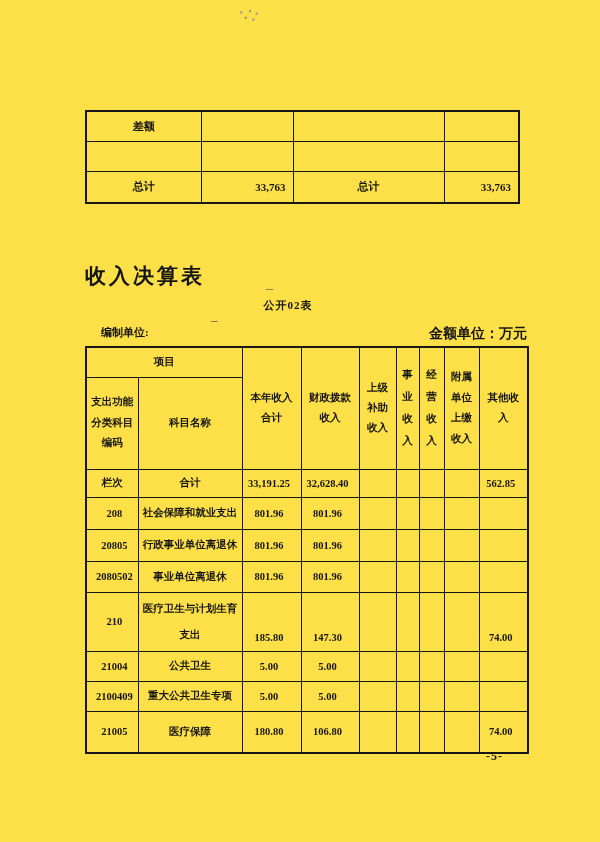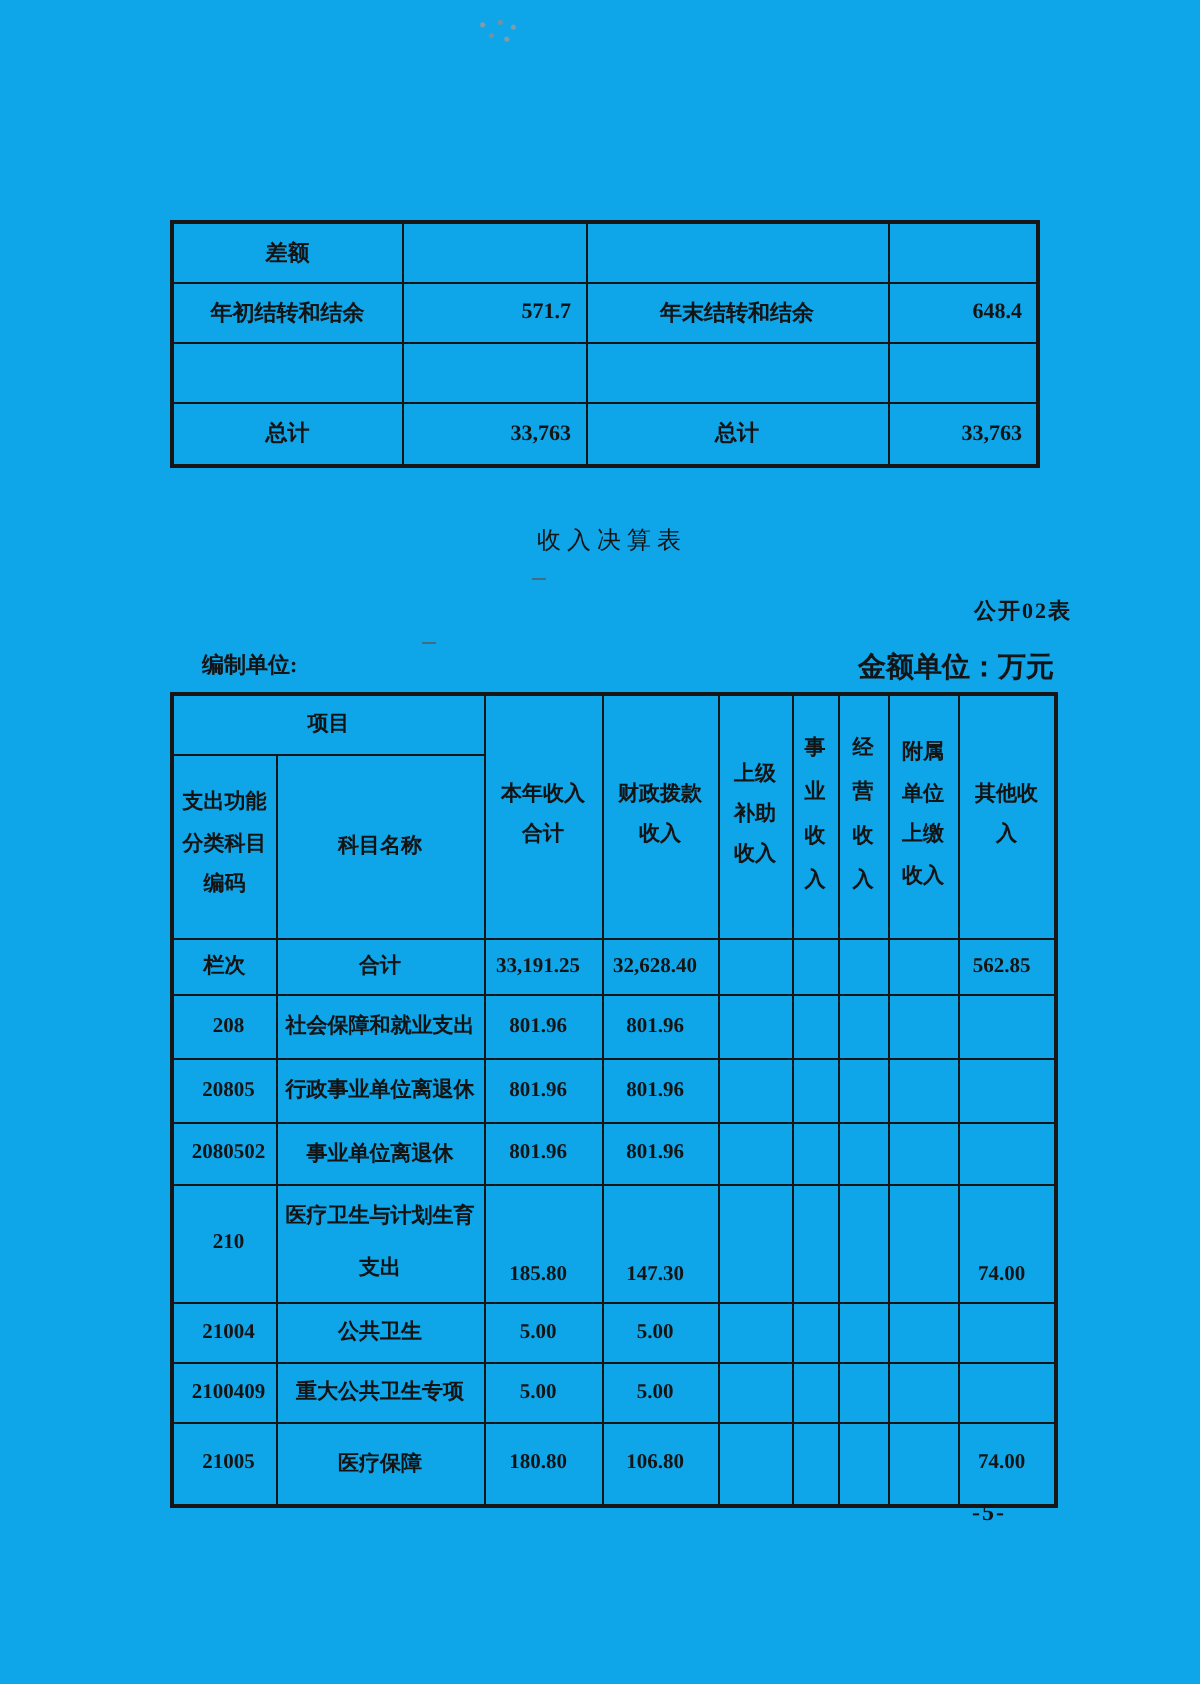--- a/index.html
+++ b/index.html
@@ -1,19 +1,19 @@
 <!DOCTYPE html>
 <html><head>
 <meta charset="utf-8">
 <style>
   * { margin:0; padding:0; box-sizing:border-box; }
   html,body { background:#d8d8d6; }
   .page {
     position:relative; width:600px; height:842px; margin:0 auto;
-    background:#0ea5e9; overflow:hidden; color:#141414;
+    background:#fde047; overflow:hidden; color:#141414;
     font-family:"Liberation Serif","DejaVu Serif",serif;
   }
   
   .smudge {
     position:absolute; left:238px; top:10px; width:22px; height:12px;
     background:
       radial-gradient(circle at 15% 20%, #9a9a9a 1px, transparent 1.6px),
       radial-gradient(circle at 55% 10%, #8d8d8d 1px, transparent 1.6px),
       radial-gradient(circle at 85% 30%, #9a9a9a 1px, transparent 1.6px),
       radial-gradient(circle at 35% 65%, #8d8d8d 1px, transparent 1.6px),
@@ -35,25 +35,25 @@
   .sum-table td {
     border:1px solid #161616; font-size:11px; font-weight:bold;
     vertical-align:middle; white-space:nowrap;
   }
   .sum-label { text-align:center; }
   .sum-value { text-align:right; padding-right:7px; }
 
   
   .report-title {
     position:absolute; left:85px; top:262px; width:442px;
-    text-align:center; font-size:12px; font-weight:normal; letter-spacing:3px;
+    font-size:21px; font-weight:bold; letter-spacing:3px;
   }
   .form-code {
-    position:absolute; left:94px; top:298px; width:442px;
-    text-align:right; font-size:11px; font-weight:bold; letter-spacing:1px;
+    position:absolute; left:67px; top:298px; width:442px;
+    text-align:center; font-size:11px; font-weight:bold; letter-spacing:1px;
   }
   .meta-line { position:absolute; left:85px; top:325px; width:442px; height:16px; }
   .meta-left  { position:absolute; left:0;  top:0; font-size:11px; font-weight:bold;margin-left:16px; }
   .meta-right { position:absolute; right:0; top:0; font-size:14px; font-weight:bold; }
 
   
   .main-table {
     position:absolute; left:85px; top:346px; width:442px;
     border:2px solid #161616;
   }
@@ -90,26 +90,20 @@
         <col style="width:92px">
         <col style="width:151px">
         <col style="width:75px">
       </colgroup>
     <tbody>
         <tr style="height:30px">
       <td class="sum-label">差额</td>
       <td class="sum-value"></td>
       <td class="sum-label"></td>
       <td class="sum-value"></td>
-    </tr>
-    <tr style="height:30px">
-      <td class="sum-label">年初结转和结余</td>
-      <td class="sum-value">571.7</td>
-      <td class="sum-label">年末结转和结余</td>
-      <td class="sum-value">648.4</td>
     </tr>
     <tr style="height:30px">
       <td class="sum-label"></td>
       <td class="sum-value"></td>
       <td class="sum-label"></td>
       <td class="sum-value"></td>
     </tr>
     <tr style="height:32px">
       <td class="sum-label">总计</td>
       <td class="sum-value">33,763</td>

